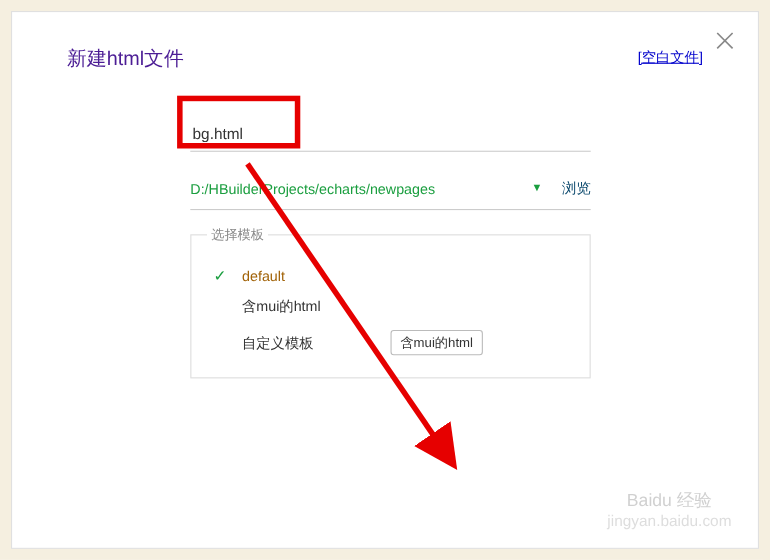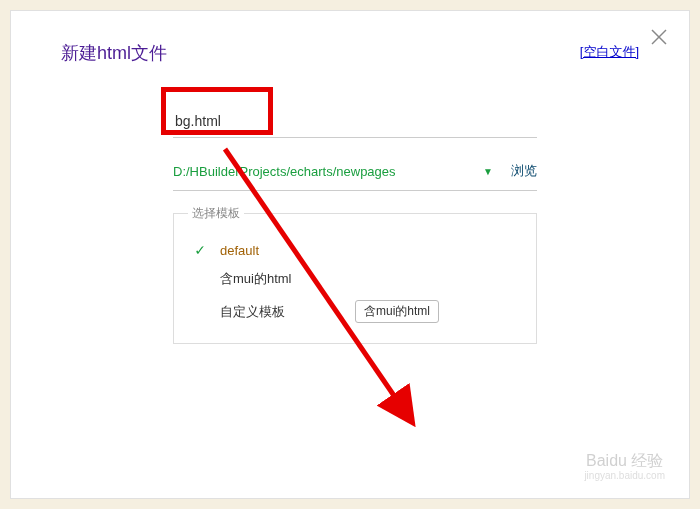--- a/index.html
+++ b/index.html
@@ -159,21 +159,21 @@
       position: absolute;
       bottom: 16px;
       right: 24px;
       color: rgba(120,120,120,0.35);
       font-size: 16px;
       text-align: center;
       pointer-events: none;
       line-height: 1.2;
     }
     .watermark-small {
-      font-size: 10px;
+      font-size: 14px;
       color: rgba(120,120,120,0.25);
     }
   </style>
 </head>
 <body>
 
 <div class="dialog">
 
   <div class="close-icon">
     <svg viewBox="0 0 16 16">

